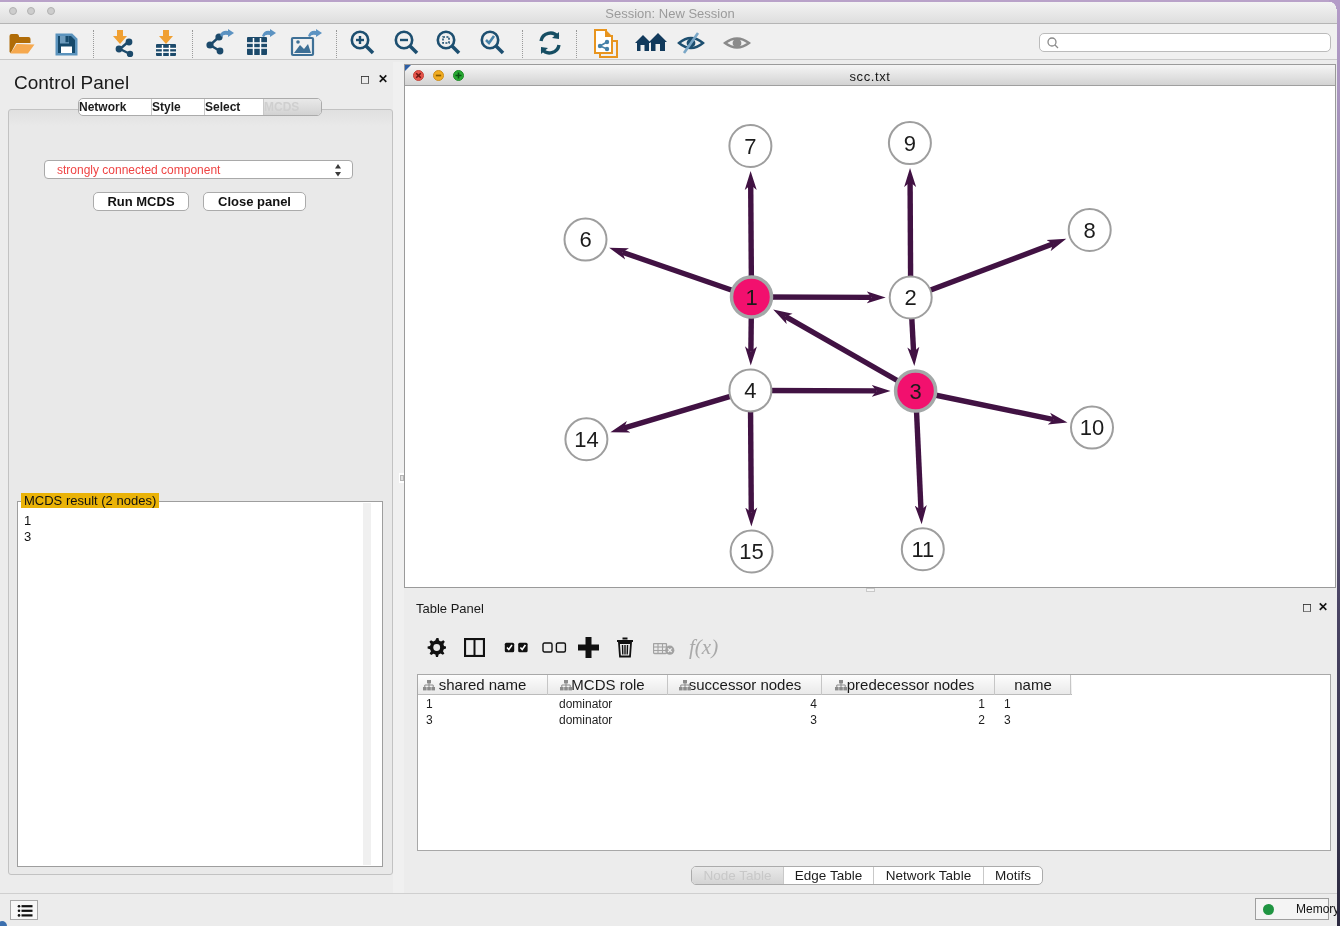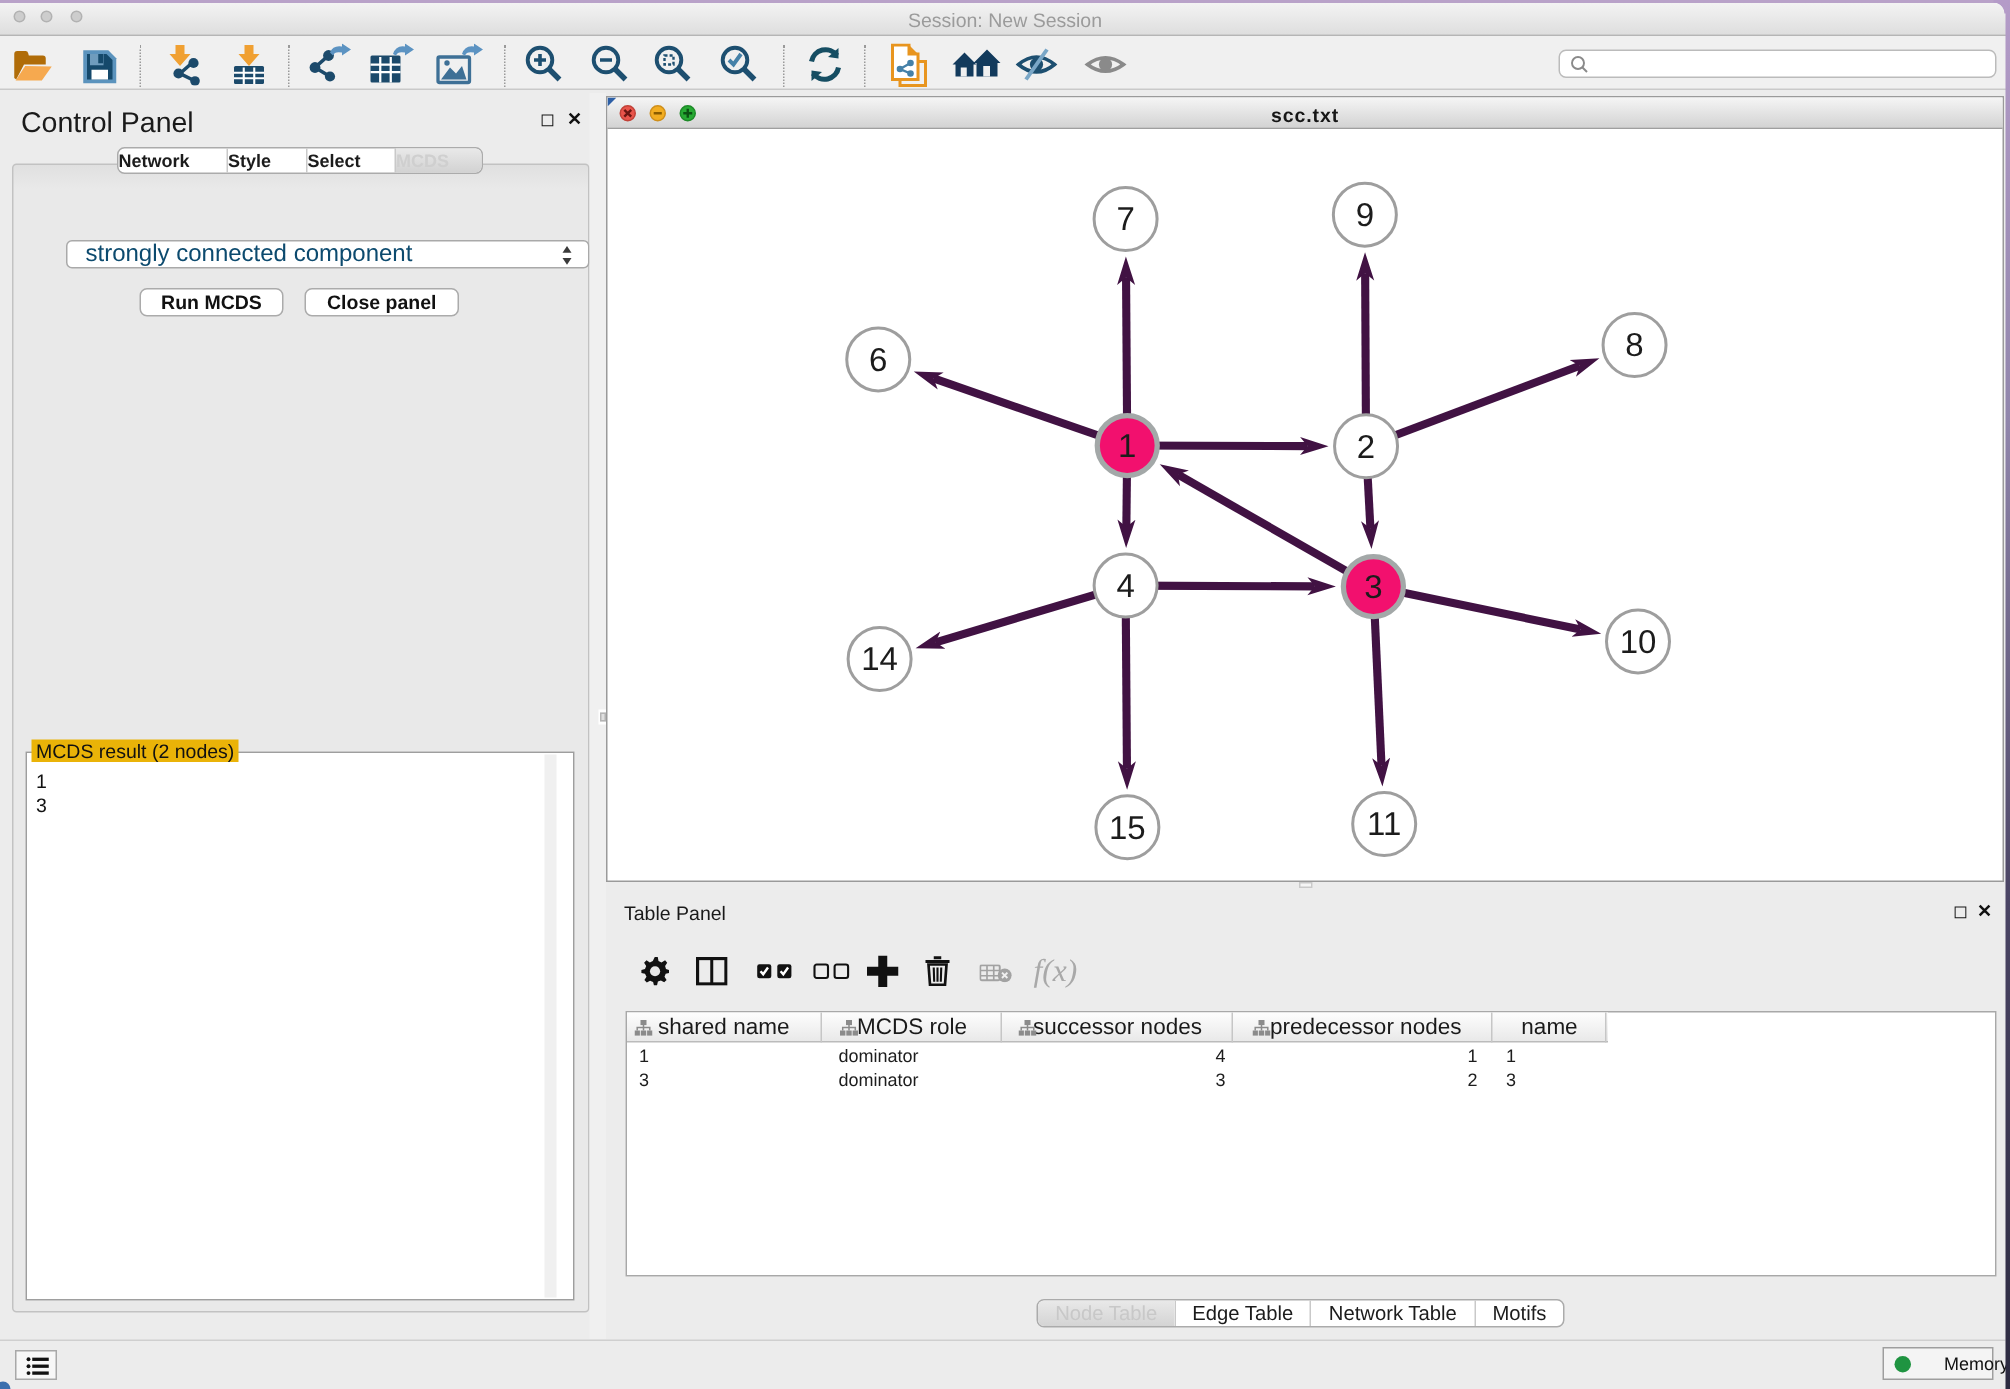--- a/index.html
+++ b/index.html
@@ -31,23 +31,23 @@
   background:#fff; border:1px solid #ababab; border-radius:5px; display:flex; }
 .tab { flex:0 0 auto; text-align:left; font-size:12px; font-weight:700; color:#1c1c1c;
   line-height:16px; border-right:1px solid #c9c9c9; }
 .tab:last-child { border-right:none;
   background:linear-gradient(#e9e9e9,#d2d2d2); color:#cfcfcf;
   border-radius:0 4px 4px 0; }
 #tabpane { position:absolute; left:8px; top:47px; width:385px; height:766px;
   background:linear-gradient(#e0e0e0, #e9e9e9 16px); border:1px solid #c2c2c2; border-radius:3px; }
 #optlabel { position:absolute; left:8px; width:385px; top:75px; text-align:center;
   font-size:13px; font-weight:500; color:#111; }
-#dropdown { position:absolute; left:44px; top:98px; width:349px; height:19px;
+#dropdown { position:absolute; left:44px; top:98px; width:309px; height:19px;
   background:#fff; border:1px solid #a9a9a9; border-radius:4px;
-  font-size:16px; font-weight:500; line-height:18px; padding-left:12px; color:#0c4a6e; }
+  font-size:12px; font-weight:500; line-height:18px; padding-left:12px; color:#ef4444; }
 .btn { position:absolute; top:130px; height:19px; background:#fff;
   border:1px solid #ababab; border-radius:5px; text-align:center;
   font-size:13px; font-weight:700; color:#111; line-height:17px; }
 #groupbox { position:absolute; left:17px; top:439px; width:366px; height:366px;
   border:1px solid #9e9e9e; background:#fff; }
 #gb-label { position:absolute; left:21px; top:431px; background:#eab308;
   padding:0 3px; font-size:13px; color:#111; }
 #gb-list { position:absolute; left:1px; top:1px; right:1px; bottom:1px;
   background:#fff; font-size:13px; color:#111; padding:10px 0 0 5px; line-height:15.5px; }
 #gb-scroll { position:absolute; right:11px; top:1px; width:8px; bottom:1px; background:#f0f0f0; }
@@ -55,21 +55,21 @@
 
 #vsplit { left:393px; top:62px; width:11px; height:831px; background:#f0f0f0; }
 
 
 #netwin { left:404px; top:64px; width:932px; height:524px;
   border:1px solid #9a9a9a; background:#fff; }
 #net-titlebar { position:absolute; left:0; top:0; width:100%; height:21px;
   background:linear-gradient(#f5f5f5,#d3d3d3); border-bottom:1px solid #9f9f9f; }
 .mbtn { position:absolute; top:5px; width:11px; height:11px; border-radius:50%; }
 #net-title { position:absolute; left:0; right:0; top:4px; text-align:center;
-  font-size:13px; font-weight:700; letter-spacing:0.6px; color:#161616; }
+  font-size:13px; font-weight:400; letter-spacing:0.6px; color:#161616; }
 
 
 #tpanel { left:404px; top:592px; width:933px; height:301px; background:#ececec; }
 #tp-title { position:absolute; left:12px; top:9px; font-size:13px; color:#1a1a1a; }
 #tframe { position:absolute; left:13px; top:82px; width:914px; height:177px;
   background:#fff; border:1px solid #a8a8a8; }
 #thead { position:absolute; left:0; top:0; width:654px; height:20px;
   background:linear-gradient(#fdfdfd,#e9e9e9); border-bottom:1px solid #bbb; }
 .th { position:absolute; top:0; height:20px; border-right:1px solid #c6c6c6;
   font-size:15px; color:#1a1a1a; text-align:center; line-height:20px; }

